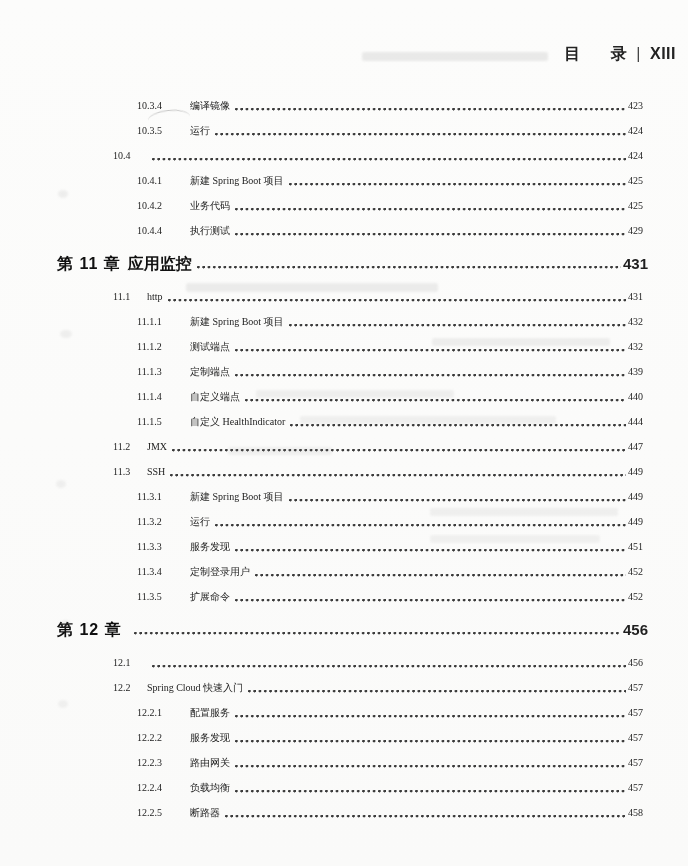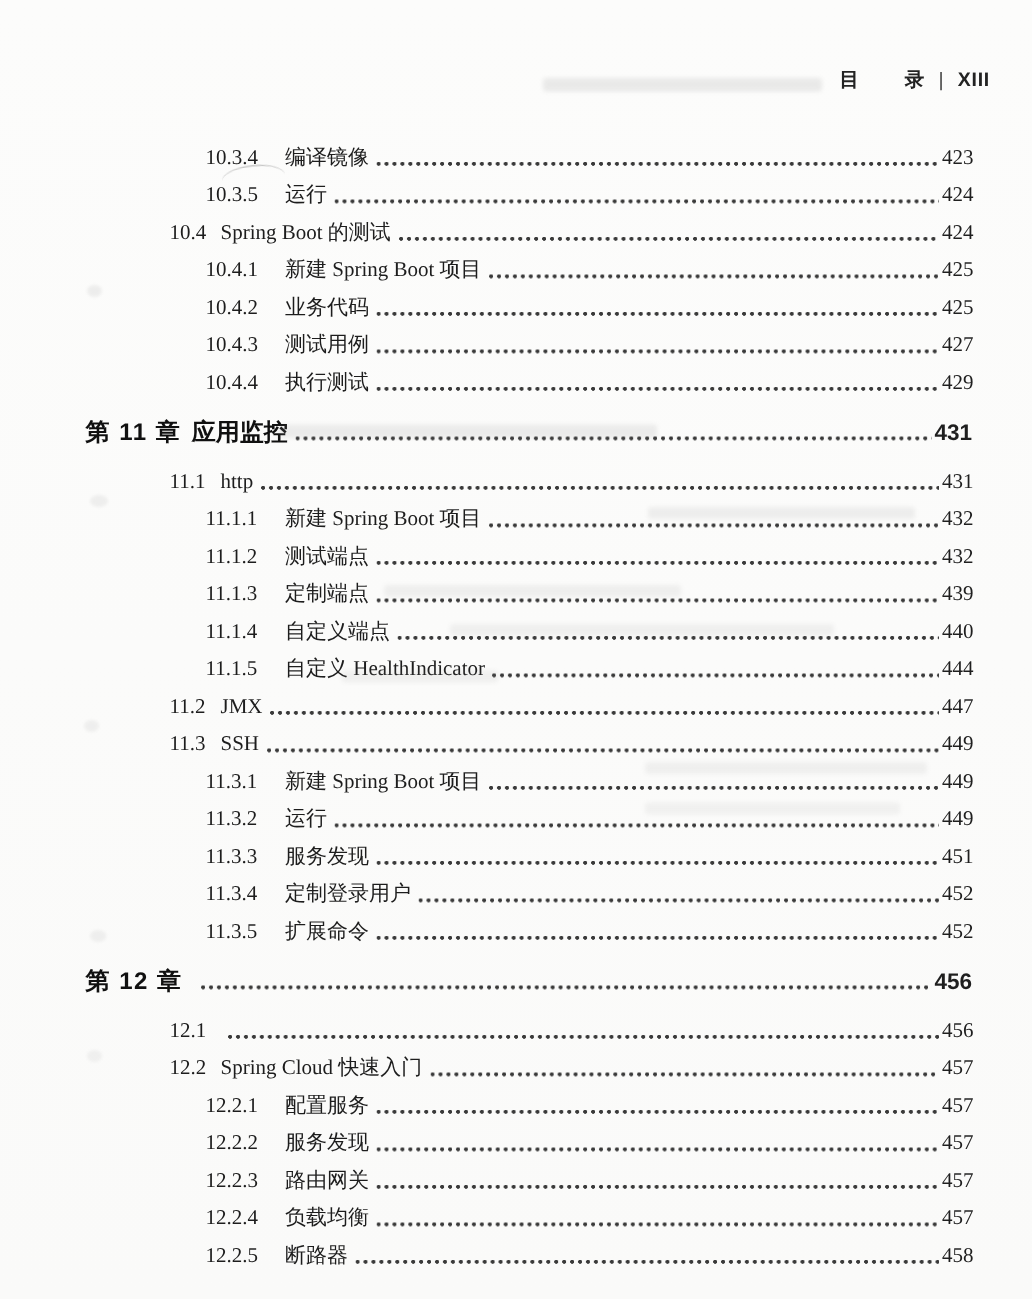--- a/index.html
+++ b/index.html
@@ -8,34 +8,34 @@
     background: #fbfbfa;
     font-family: "Liberation Serif", "DejaVu Serif", serif;
     color: #1d1d1d;
     overflow: hidden;
     position: relative;
   }
   .page { position: absolute; inset: 0; background: linear-gradient(180deg, #fcfcfb 0%, #fafaf9 100%); }
 
   
   .header {
-    position: absolute; top: 44px; right: 28px;
+    position: absolute; top: 44px; right: 12px;
     font-family: "Liberation Sans", "DejaVu Sans", sans-serif;
-    font-weight: bold; font-size: 13px; color: #232323;
+    font-weight: bold; font-size: 16px; color: #232323;
     letter-spacing: 0.5px;
   }
   .header .gap { display: inline-block; width: 30px; }
   .header .divider { font-weight: normal; color: #444; margin: 0 9px; }
 
   
   .toc { position: absolute; top: 93px; left: 52px; right: 30px; }
   .row {
     display: flex; align-items: baseline;
     height: 25px; line-height: 25px;
-    font-size: 14px; white-space: nowrap;
+    font-size: 10px; white-space: nowrap;
   }
   .row .num  { flex: none; }
   .row .title{ flex: none; }
   .row .leader {
     flex: 1 1 auto;
     align-self: flex-end;
     height: 6px;
     margin: 0 2px 6px 5px;
     background-image: radial-gradient(circle at 1.4px 3.2px, #3a3a3a 1.1px, rgba(0,0,0,0) 1.55px);
     background-size: 5.3px 6px;
@@ -86,41 +86,34 @@
         <span class="pagenum">423</span>
       </div>
       <div class="row l3">
         <span class="num">10.3.5</span>
         <span class="title">运行</span>
         <span class="leader"></span>
         <span class="pagenum">424</span>
       </div>
       <div class="row l2">
         <span class="num">10.4</span>
-        <span class="title">Spring Boot 的测试</span>
         <span class="leader"></span>
         <span class="pagenum">424</span>
       </div>
       <div class="row l3">
         <span class="num">10.4.1</span>
         <span class="title">新建 Spring Boot 项目</span>
         <span class="leader"></span>
         <span class="pagenum">425</span>
       </div>
       <div class="row l3">
         <span class="num">10.4.2</span>
         <span class="title">业务代码</span>
         <span class="leader"></span>
         <span class="pagenum">425</span>
-      </div>
-      <div class="row l3">
-        <span class="num">10.4.3</span>
-        <span class="title">测试用例</span>
-        <span class="leader"></span>
-        <span class="pagenum">427</span>
       </div>
       <div class="row l3">
         <span class="num">10.4.4</span>
         <span class="title">执行测试</span>
         <span class="leader"></span>
         <span class="pagenum">429</span>
       </div>
       <div class="row ch">
         <span class="num">第 11 章</span>
         <span class="title">应用监控</span>

